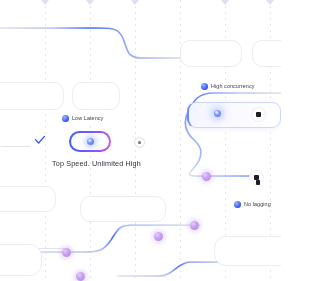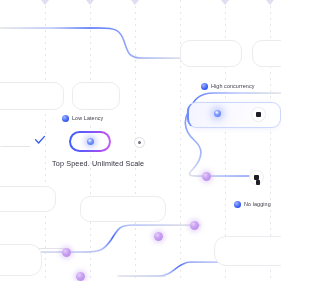--- a/index.html
+++ b/index.html
@@ -324,15 +324,15 @@
   <div class="pill-label" style="left:199px; top:82px">
     <span class="bullet"></span>
     <span class="txt">High concurrency</span>
   </div>
 
   <div class="pill-label" style="left:232px; top:200px">
     <span class="bullet"></span>
     <span class="txt">No lagging</span>
   </div>
 
-  <div class="caption" style="left:52px; top:160px">Top Speed. Unlimited Scale</div>
+  <div class="caption" style="left:52px; top:160px">Top Speed. Unlimited High</div>
 
 </div>
 
 </body></html>

